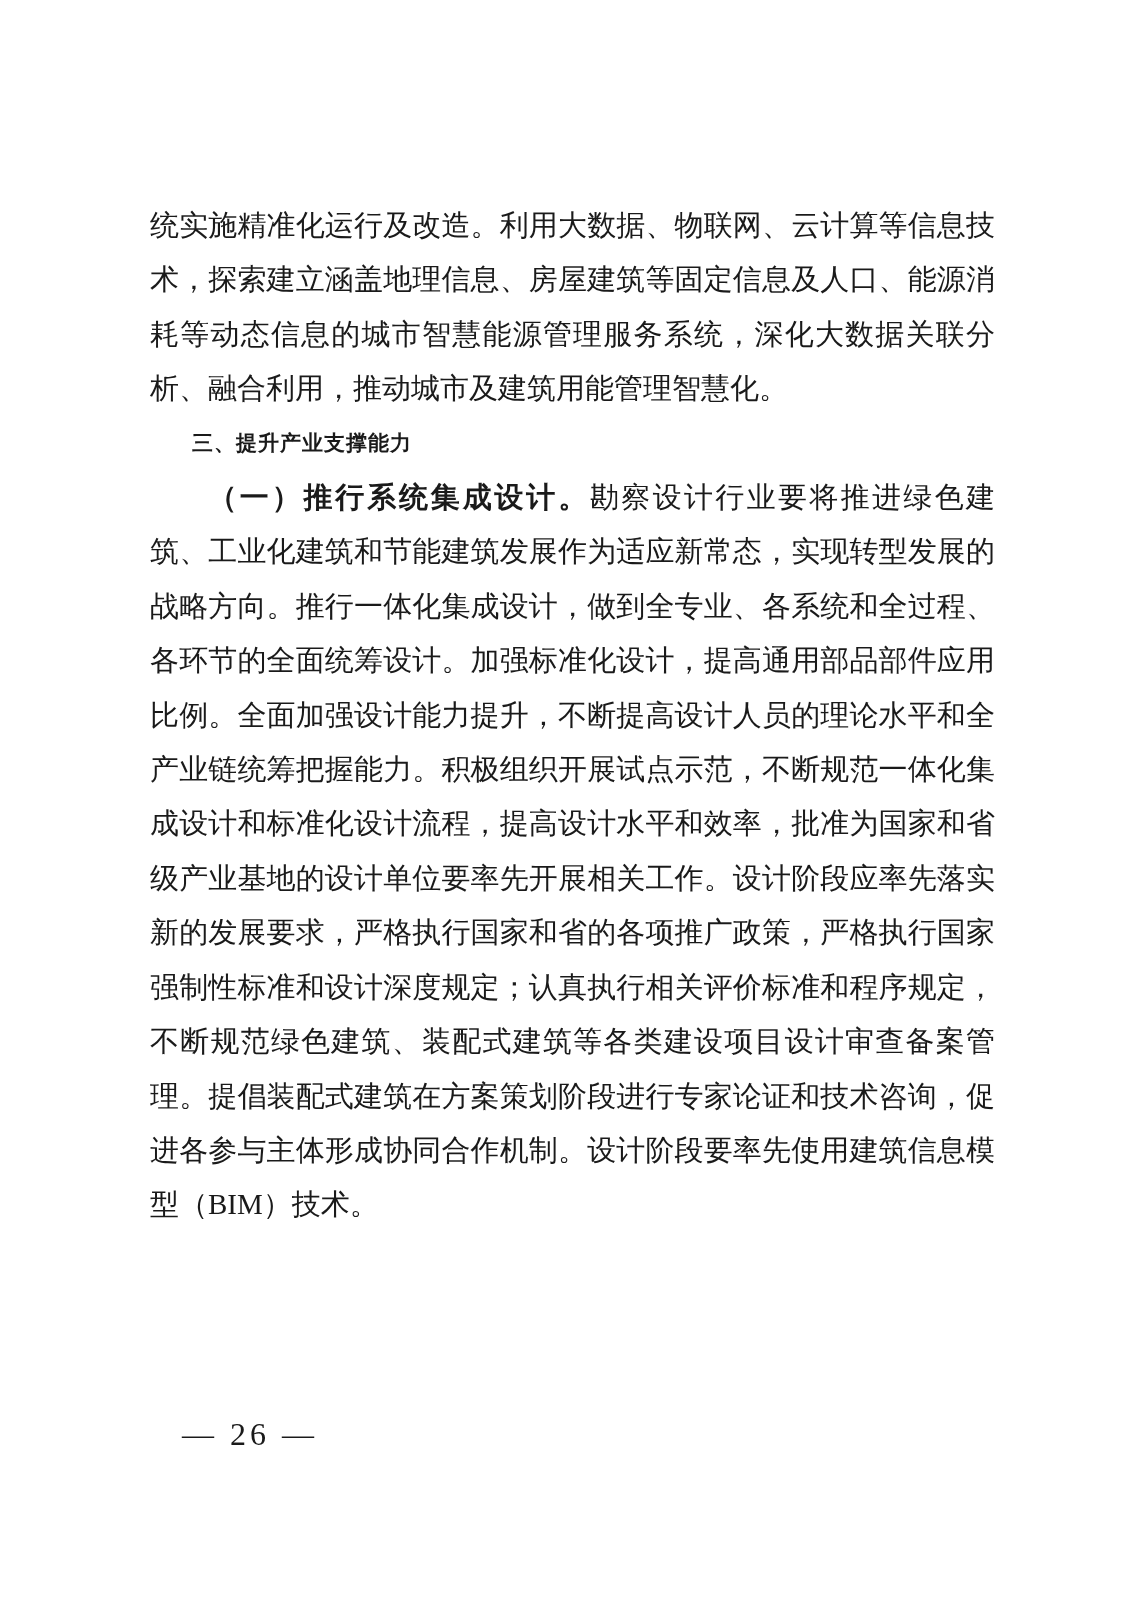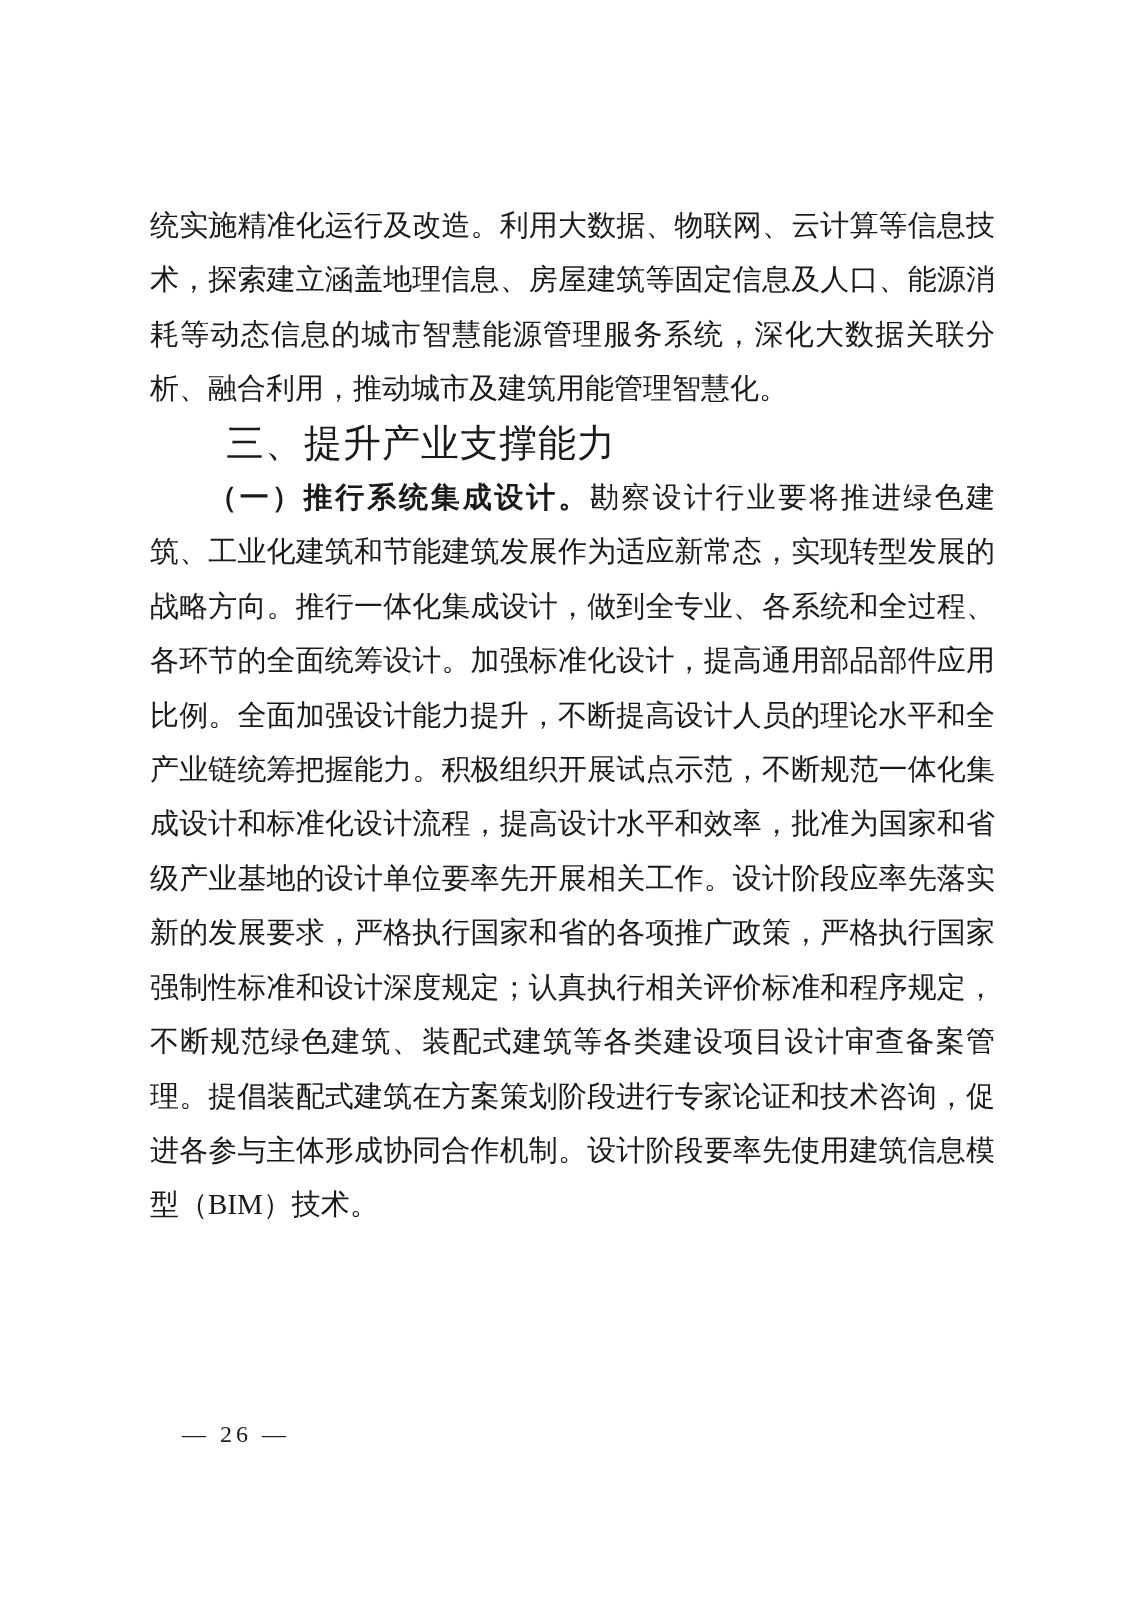--- a/index.html
+++ b/index.html
@@ -31,35 +31,35 @@
   }
   .content p {
     margin: 0;
     padding: 0;
   }
   .para-indent {
     text-indent: 2em;
   }
   .section-heading {
     font-family: "Liberation Sans", "DejaVu Sans", sans-serif;
-    font-weight: normal;
-    font-size: 38px;
+    font-weight: bold;
+    font-size: 21px;
     text-indent: 2em;
     line-height: 54.4px;
     letter-spacing: 1px;
   }
   .lead {
     font-weight: bold;
     letter-spacing: 0.5px;
   }
   .page-footer {
     position: absolute;
     left: 176px;
     top: 1418px;
-    font-size: 24px;
+    font-size: 32px;
     line-height: 32px;
     color: #1a1a1a;
     letter-spacing: 4px;
   }
 </style>
 </head>
 <body>
 
 <div class="page">
 

